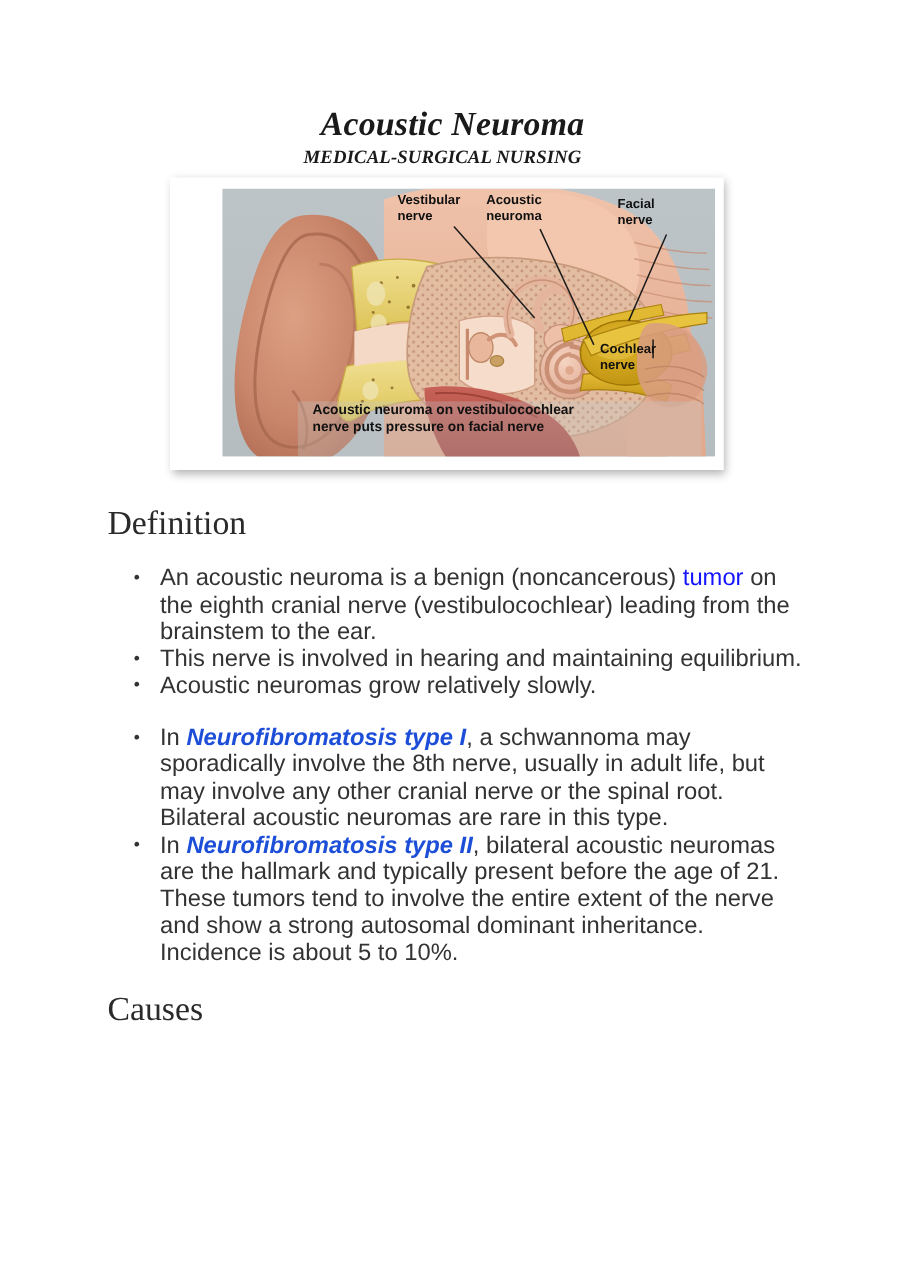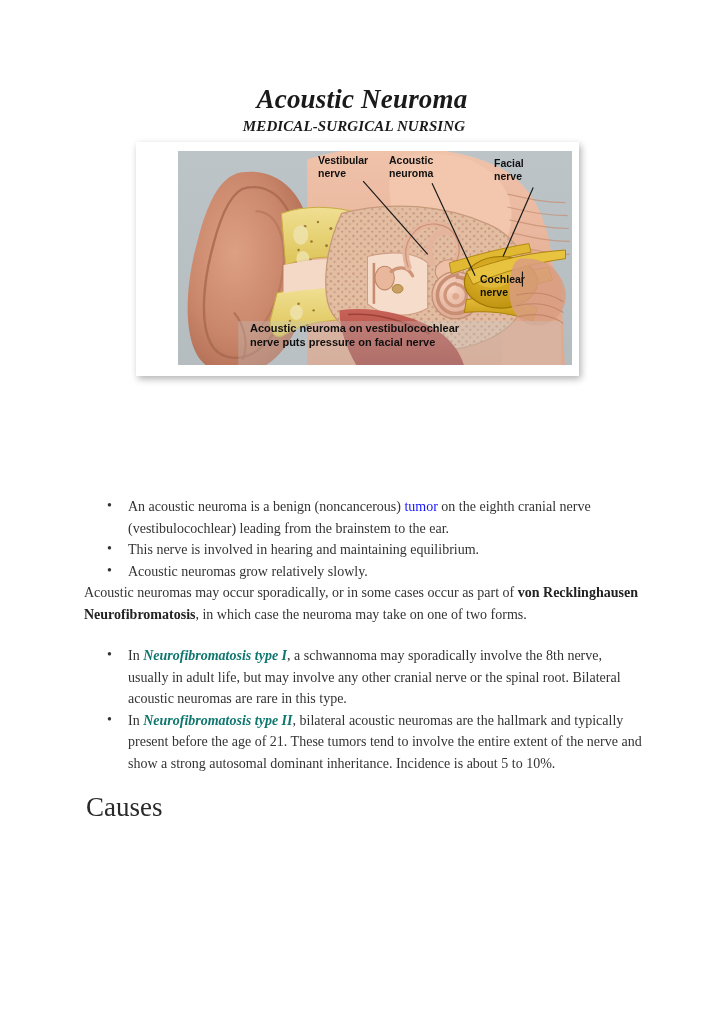--- a/index.html
+++ b/index.html
@@ -98,25 +98,24 @@
     left: 86px;
     font-family: "Liberation Serif", serif;
     font-weight: normal;
     font-size: 27px;
     color: #2a2a2a;
   }
   .body-block {
     position: absolute;
     left: 84px;
     width: 560px;
-    font-family: Liberation Serif, serif;
-    font-size: 14px;
+    font-family: Liberation Sans, sans-serif;
+    font-size: 19px;
     line-height: 21.5px;
     color: #333333;
-    margin-top: 44px;
   }
   ul.bullets {
     margin: 0;
     padding: 0 0 0 44px;
     list-style: none;
   }
   ul.bullets > li {
     position: relative;
     margin: 0 0 0 0;
     padding: 0;
@@ -127,21 +126,21 @@
     left: -21px;
     top: -1px;
     font-size: 14px;
     color: #333333;
   }
   p.flow {
     margin: 0;
     padding: 0;
   }
   .b { font-weight: bold; color: #222; }
-  .bi { font-weight: bold; font-style: italic; color: #0f766e; }
+  .bi { font-weight: bold; font-style: italic; color: #1d4ed8; }
   .link { color: #1414ff; }
 </style>
 </head>
 <body>
 
 <div class="page">
 
   <div class="doc-title">Acoustic Neuroma</div>
   <div class="doc-subtitle">MEDICAL-SURGICAL NURSING</div>
 
@@ -328,29 +327,29 @@
 nerve</div>
 
       <div class="fig-label" style="left:302px; top:122px;">Cochlear
 nerve</div>
 
       <div class="fig-caption" style="left:72px; top:170px;">Acoustic neuroma on vestibulocochlear
 nerve puts pressure on facial nerve</div>
     </div>
   </div>
 
+  <div class="section-heading" style="top:403px;">Definition</div>
 
   <div class="body-block" style="top:452px;">
     <ul class="bullets">
       <li><span>An acoustic neuroma is a benign (noncancerous) </span><span class="link">tumor</span><span> on the eighth cranial nerve (vestibulocochlear) leading from the brainstem to the ear.</span></li>
       <li><span>This nerve is involved in hearing and maintaining equilibrium.</span></li>
       <li><span>Acoustic neuromas grow relatively slowly.</span></li>
     </ul>
 
-    <p class="flow"><span>Acoustic neuromas may occur sporadically, or in some cases occur as part of </span><span class="b">von Recklinghausen Neurofibromatosis</span><span>, in which case the neuroma may take on one of two forms.</span></p>
 
     <ul class="bullets" style="margin-top:20px;">
       <li><span>In </span><span class="bi">Neurofibromatosis type I</span><span>, a schwannoma may sporadically involve the 8th nerve, usually in adult life, but may involve any other cranial nerve or the spinal root. Bilateral acoustic neuromas are rare in this type.</span></li>
       <li><span>In </span><span class="bi">Neurofibromatosis type II</span><span>, bilateral acoustic neuromas are the hallmark and typically present before the age of 21. These tumors tend to involve the entire extent of the nerve and show a strong autosomal dominant inheritance. Incidence is about 5 to 10%.</span></li>
     </ul>
   </div>
 
   <div class="section-heading" style="top:792px;">Causes</div>
 
 

